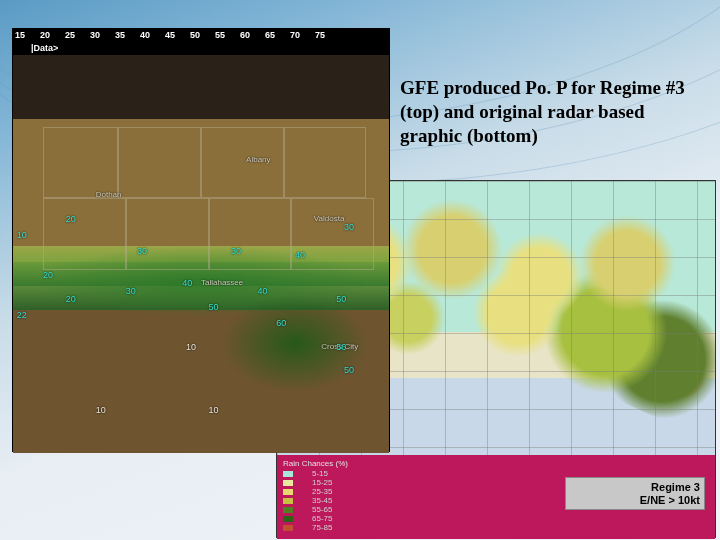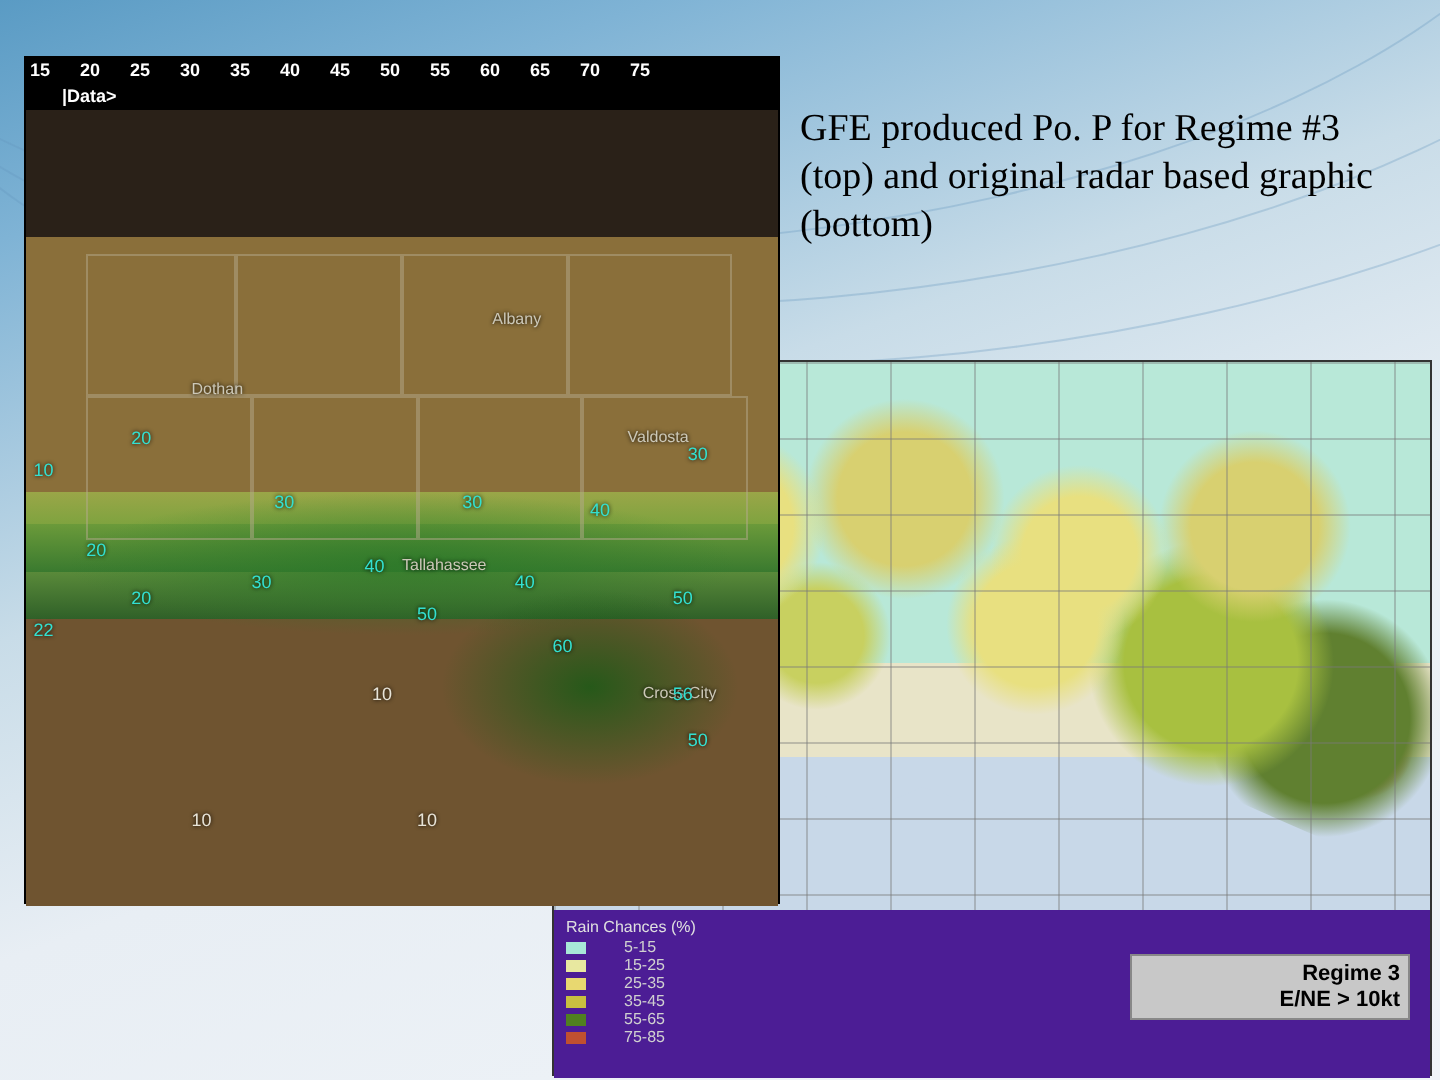--- a/index.html
+++ b/index.html
@@ -16,25 +16,25 @@
     border: 1px solid rgba(100,150,190,0.3);
     border-radius: 50%;
     pointer-events: none;
   }
   .curve1 { width: 900px; height: 400px; top: -280px; left: -100px; transform: rotate(-5deg); }
   .curve2 { width: 950px; height: 420px; top: -270px; left: -80px; transform: rotate(-5deg); }
   .curve3 { width: 1000px; height: 440px; top: -260px; left: -60px; transform: rotate(-5deg); }
 
   .caption {
     position: absolute;
-    top: 53px;
+    top: 76px;
     left: 400px;
     width: 290px;
     font-size: 19px;
-    font-weight: normal;
+    font-weight: bold;
     line-height: 1.25;
     color: #000;
   }
 
   .top-map {
     position: absolute;
     top: 0;
     left: 12px;
     width: 378px;
     height: 424px;
@@ -138,21 +138,21 @@
   }
   .bottom-map .grid {
     position: absolute; inset: 0;
     background-image:
       linear-gradient(rgba(120,120,120,0.4) 1px, transparent 1px),
       linear-gradient(90deg, rgba(120,120,120,0.4) 1px, transparent 1px);
     background-size: 42px 38px;
   }
   .bottom-map .footer {
     height: 84px;
-    background: #4c1d95;
+    background: #be185d;
     padding: 4px 6px;
     position: relative;
   }
   .legend {
     font-family: Arial, sans-serif;
     font-size: 8px;
     color: #d0d0d0;
   }
   .legend-title { color: #e0e0e0; margin-bottom: 2px; }
   .legend-row { display: flex; align-items: center; gap: 19px; line-height: 1; margin-bottom: 1px; }
@@ -202,20 +202,24 @@
             <span class="swatch" style="background: rgb(232, 216, 112);"></span>
             <span>25-35</span>
           </div>
           <div class="legend-row">
             <span class="swatch" style="background: rgb(200, 192, 64);"></span>
             <span>35-45</span>
           </div>
           <div class="legend-row">
             <span class="swatch" style="background: rgb(80, 128, 32);"></span>
             <span>55-65</span>
+          </div>
+          <div class="legend-row">
+            <span class="swatch" style="background: rgb(48, 96, 24);"></span>
+            <span>65-75</span>
           </div>
           <div class="legend-row">
             <span class="swatch" style="background: rgb(192, 80, 48);"></span>
             <span>75-85</span>
           </div>
         </div>
     </div>
     <div class="regime">
       <div>Regime 3</div>
       <div>E/NE &gt; 10kt</div>

